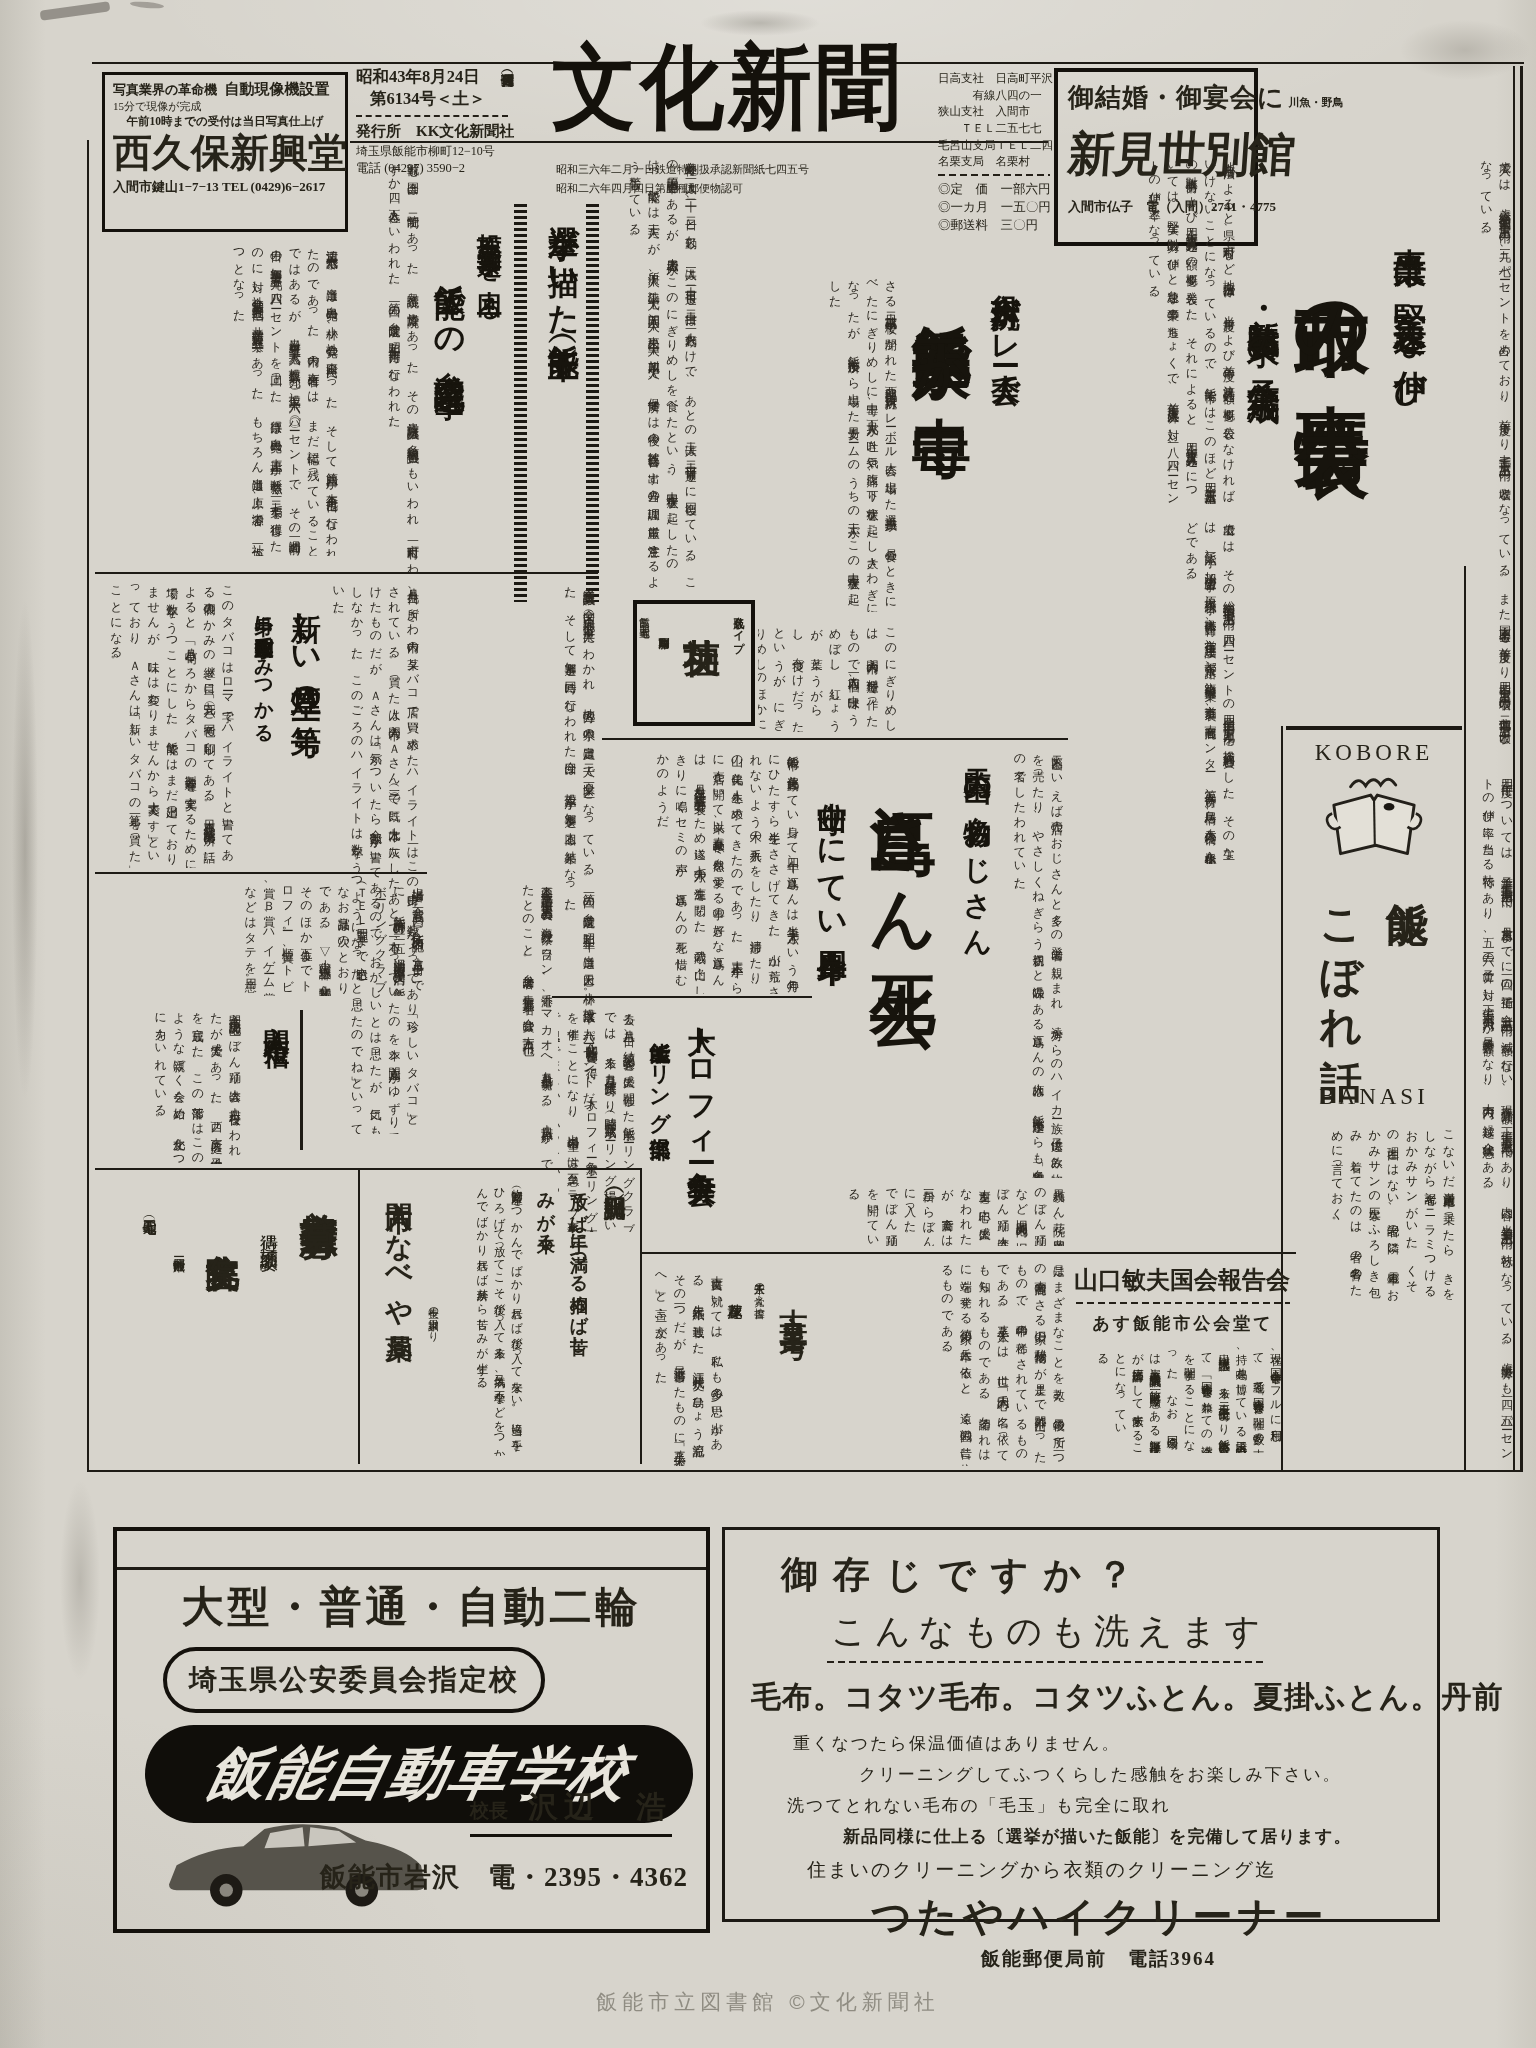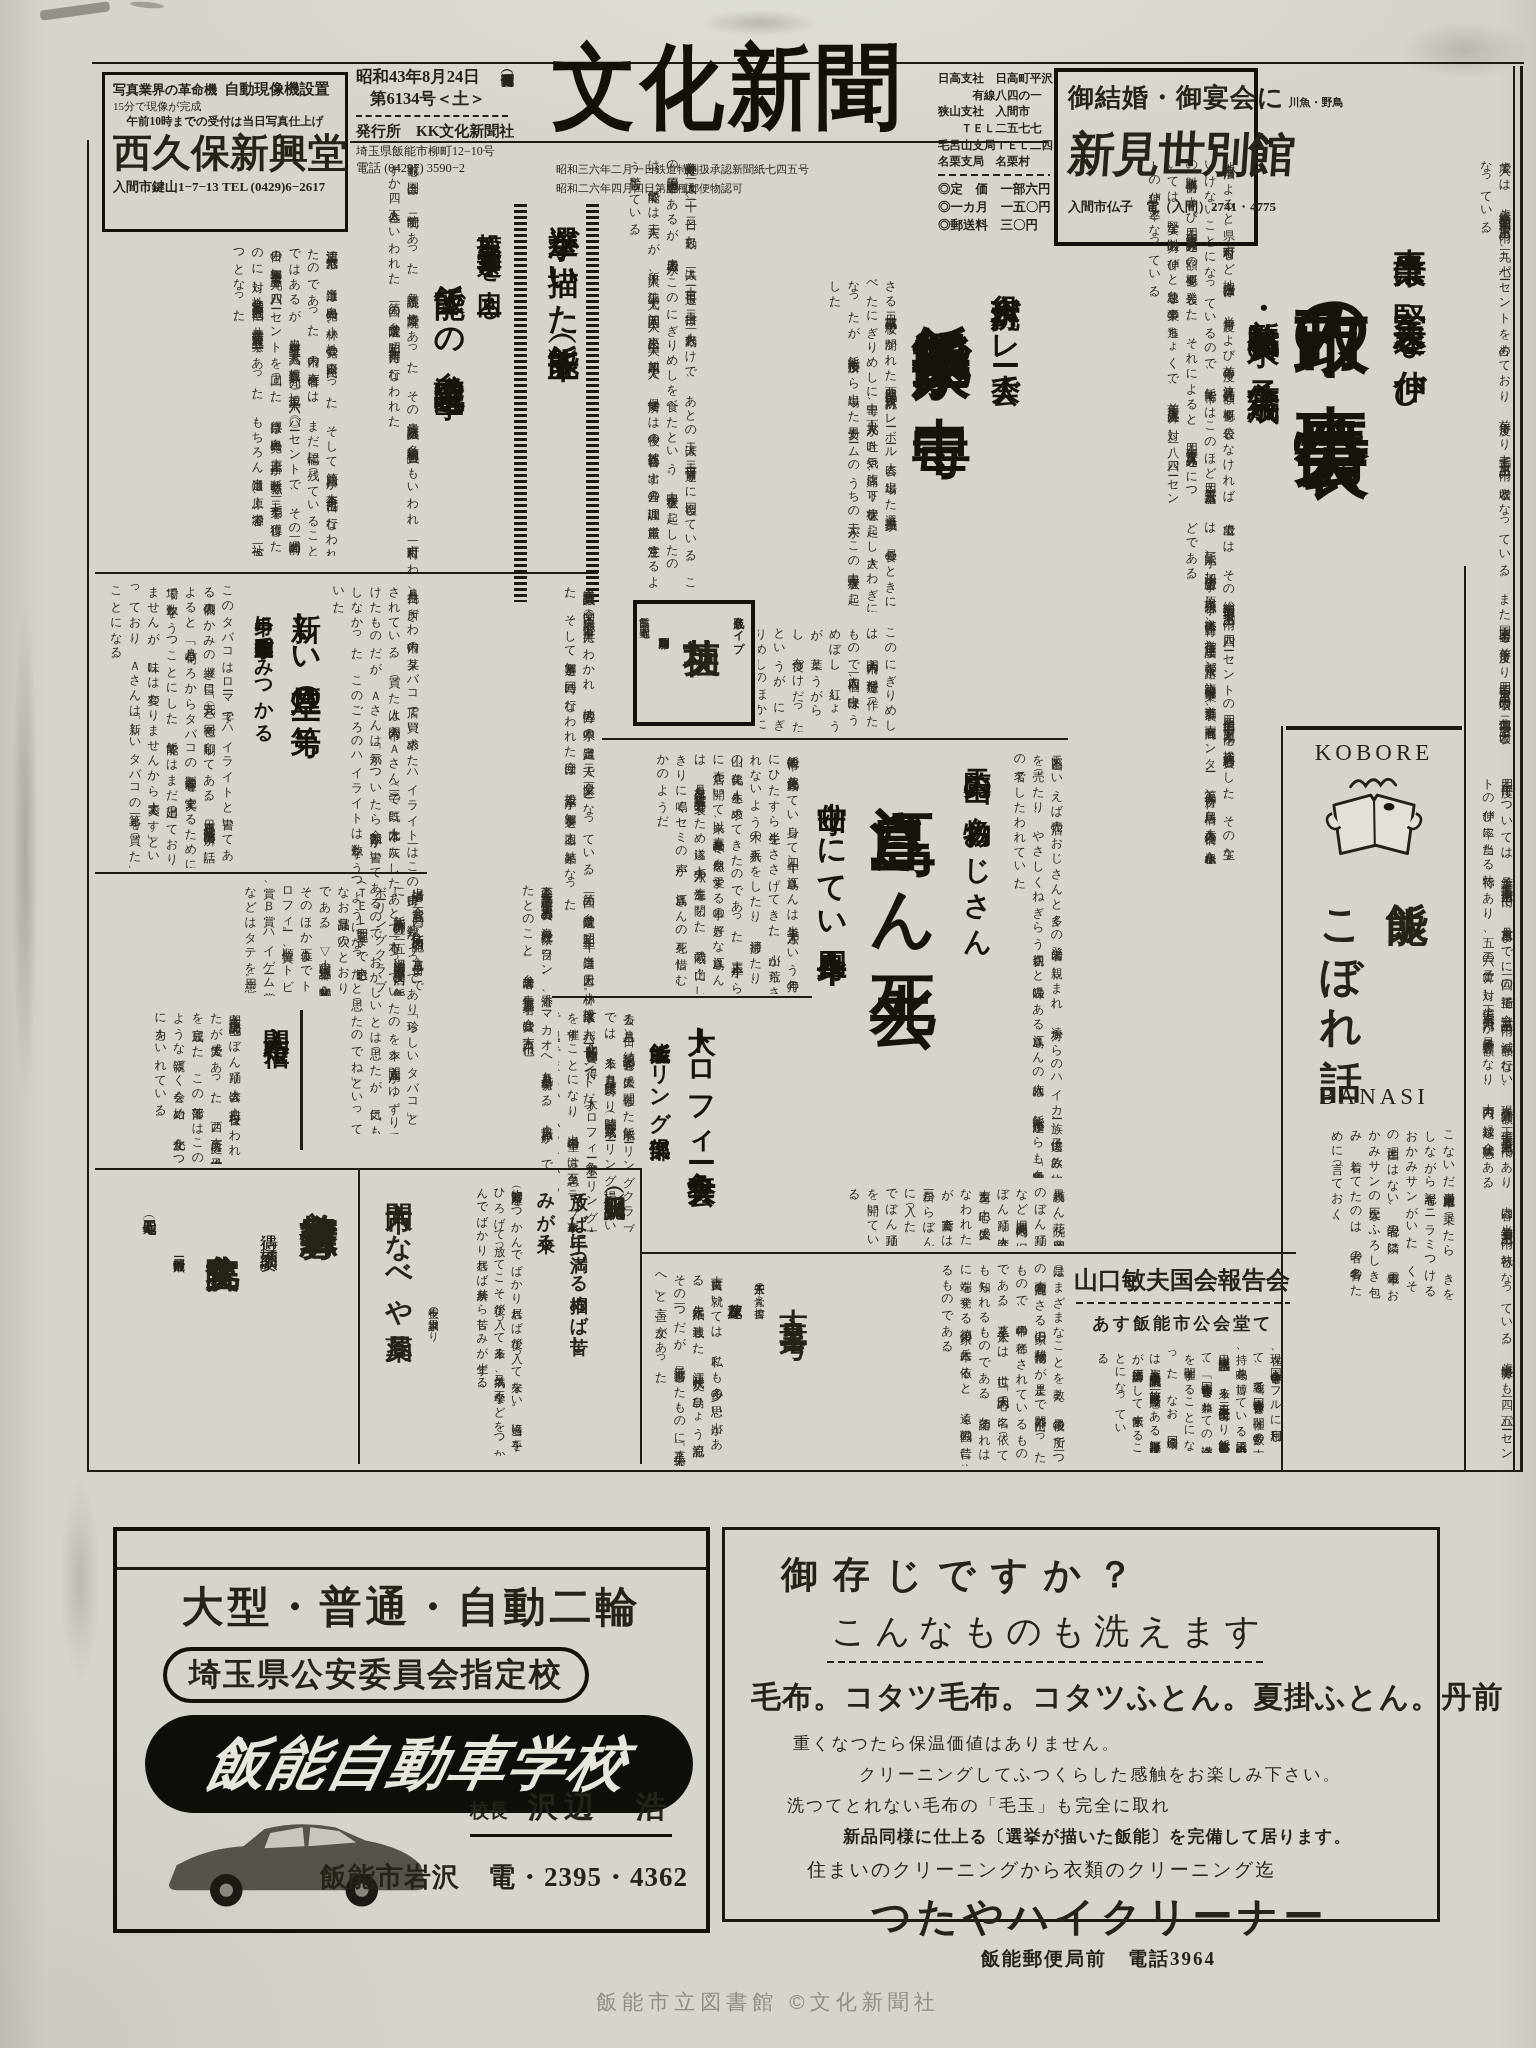--- a/index.html
+++ b/index.html
@@ -74,21 +74,21 @@
     <div style="font-size:12.5px;white-space:nowrap;">電話 (04297) 3590−2</div>
   </div>
   <div class="v abs" style="left:498px;top:64px;height:160px;font-size:13px;font-weight:600;">日刊（月曜休刊）</div>
 
   <div class="abs" style="left:552px;top:46px;width:386px;font-size:84px;font-weight:900;letter-spacing:4px;line-height:1;transform:scaleY(1.1);color:#14110b;white-space:nowrap;">文化新聞</div>
   <div class="abs small-lines" style="left:556px;top:160px;font-size:11px;line-height:1.7;">
     <div>昭和三六年二月一日鉄道特別扱承認新聞紙七四五号</div>
     <div>昭和二六年四月四日第三種郵便物認可</div>
   </div>
 
-  <div class="abs small-lines" style="left:938px;top:70px;width:112px;font-size:11.5px;line-height:1.45;font-weight:bold;">
+  <div class="abs small-lines" style="left:938px;top:70px;width:112px;font-size:11.5px;line-height:1.45;">
     <div>日高支社　日高町平沢</div>
     <div>　　　有線八四の一</div>
     <div>狭山支社　入間市</div>
     <div>　　ＴＥＬ二五七七</div>
     <div>毛呂山支局ＴＥＬ二四</div>
     <div>名栗支局　名栗村</div>
     <div class="wavy" style="margin:4px 0;"></div>
     <div style="font-size:12.5px;">◎定　価　一部六円</div>
     <div style="font-size:12.5px;">◎一カ月　一五〇円</div>
     <div style="font-size:12.5px;">◎郵送料　三〇円</div>
@@ -213,21 +213,21 @@
   <div class="abs" style="left:1072px;top:1258px;width:222px;height:210px;padding:6px 2px;box-sizing:border-box;">
     <div style="font-size:24px;font-weight:900;white-space:nowrap;letter-spacing:0px;">山口敏夫国会報告会</div>
     <div class="wavy" style="margin:6px 2px 8px;"></div>
     <div style="font-size:17px;font-weight:600;letter-spacing:3px;text-align:center;">あす飯能市公会堂て</div>
     <div class="v" style="width:210px;height:108px;margin-top:10px;font-size:11.5px;line-height:1.5;letter-spacing:1px;overflow:hidden;">現在、国会休会中をフルに利用して、各地で「国会報告会」を開催、多数の支持、共鳴を博している埼玉二区出身の山口敏夫代議士は、来る二十五日午後七時より飯能市公会堂に於て、「国会報告会」を兼ねての講演会を開催することになった。なお、同会場には土屋義彦参議院議員、故河野一郎氏令息である河野洋平代議士らが応援講師として来飯することになっている。</div>
   </div>
 
   <div class="boxed" style="left:113px;top:1527px;width:597px;height:406px;border-width:4px;">
     <div class="hr" style="left:0;top:36px;width:589px;height:3px;"></div>
     <div style="margin-top:48px;text-align:center;font-size:42px;font-weight:900;letter-spacing:4px;white-space:nowrap;">大型・普通・自動二輪</div>
-    <div style="display:inline-block;margin:12px 0 0 46px;border:4px solid #14110c;border-radius:40px;padding:2px 22px;font-size:32px;font-weight:900;letter-spacing:2px;white-space:nowrap;">埼玉県公安委員会指定校</div>
+    <div style="display:inline-block;margin:12px 0 0 46px;border:4px solid #14110c;border-radius:40px;padding:10px 22px;font-size:28px;font-weight:900;letter-spacing:2px;white-space:nowrap;">埼玉県公安委員会指定校</div>
     <div style="margin:12px 0 0 28px;width:548px;height:98px;background:#100e0a;border-radius:49px;display:flex;align-items:center;justify-content:center;">
       <span style="color:#e8e5dc;font-size:58px;font-weight:900;font-style:italic;transform:skewX(-12deg);letter-spacing:2px;white-space:nowrap;">飯能自動車学校</span>
     </div>
     <svg width="300" height="105" viewBox="0 0 300 110" style="position:absolute;left:28px;bottom:14px;">
       <path d="M18,78 L26,58 Q58,40 96,38 L118,20 Q152,11 192,18 L224,32 Q266,40 282,58 L286,78 Q286,84 278,84 L26,84 Q18,84 18,78 Z" fill="#56534b"></path>
       <path d="M124,24 L158,18 L160,38 L118,40 Z" fill="#c9c6be"></path>
       <path d="M166,18 L196,22 L214,34 L164,38 Z" fill="#c9c6be"></path>
       <circle cx="78" cy="84" r="17" fill="#1d1a15"></circle>
         <circle cx="78" cy="84" r="7" fill="#8a877e"></circle>
       <circle cx="220" cy="84" r="17" fill="#1d1a15"></circle>

